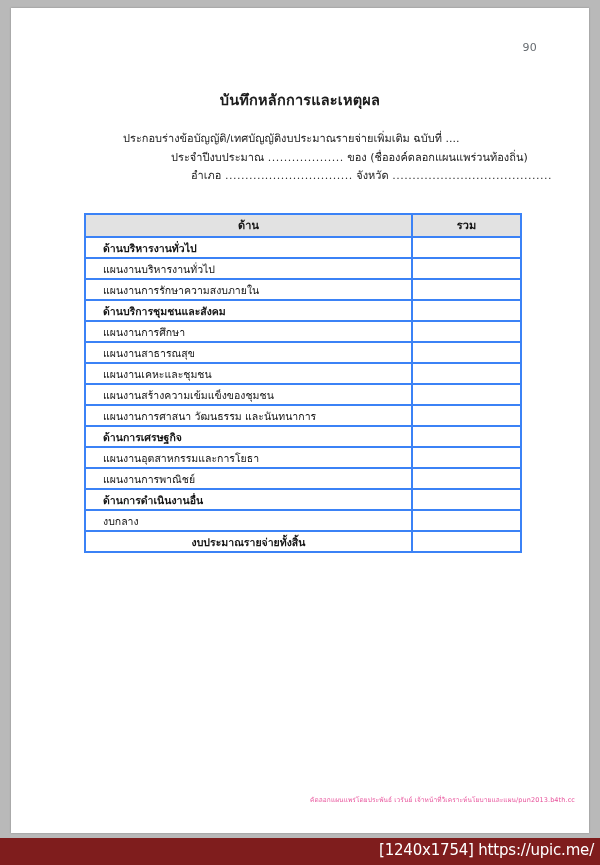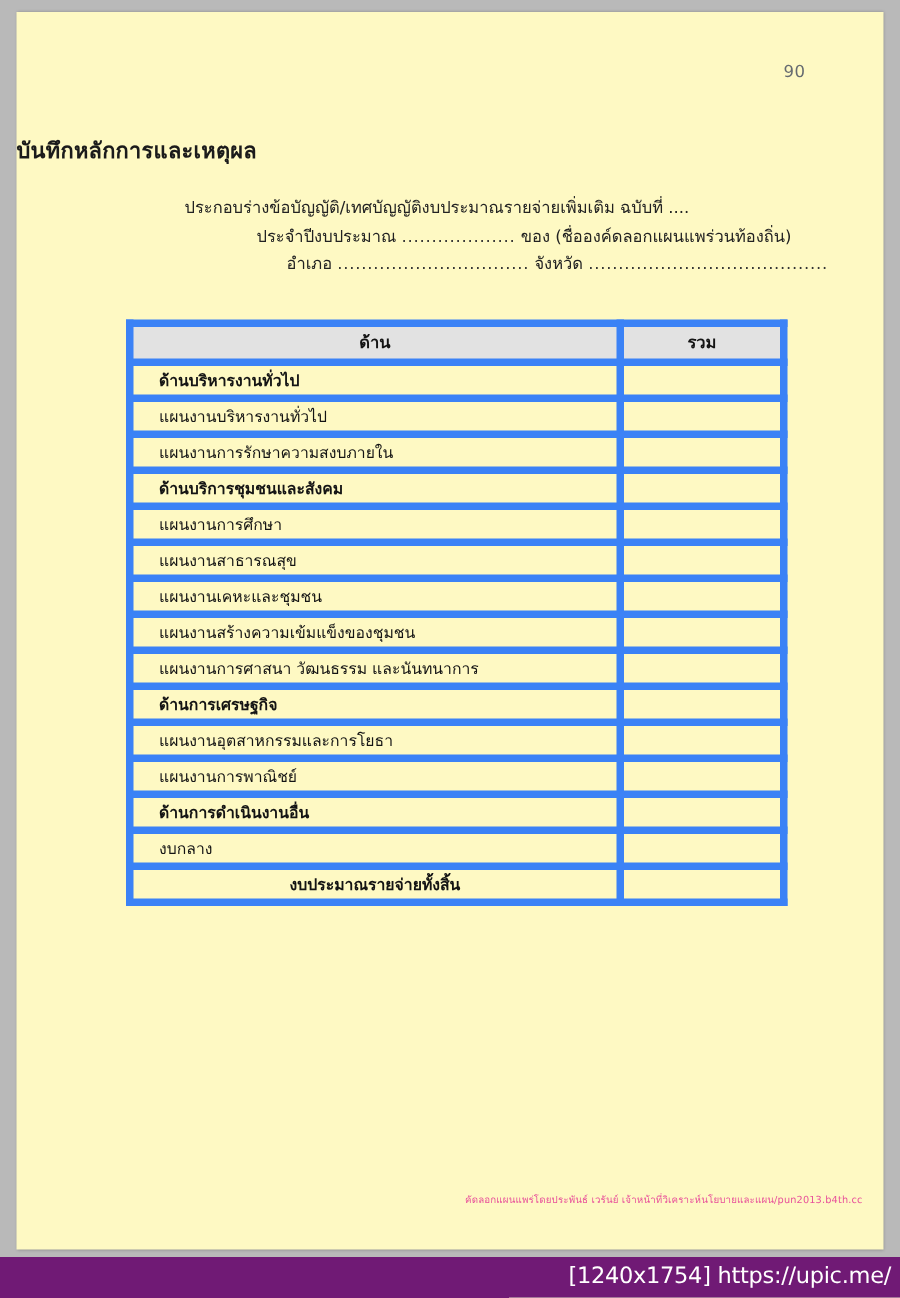--- a/index.html
+++ b/index.html
@@ -14,39 +14,40 @@
     overflow: hidden;
     position: relative;
   }
 
   .page {
     position: absolute;
     left: 11px;
     top: 8px;
     width: 578px;
     height: 825px;
-    background: #fef9c3;
+    background: #ffffff;
     box-shadow: 0 0 2px rgba(0,0,0,0.25);
     overflow: hidden;
   }
 
   .page-number {
     position: absolute;
     right: 52px;
     top: 33px;
     font-size: 11px;
     color: #666b70;
     letter-spacing: 0.3px;
   }
 
   .doc-title {
     position: absolute;
     left: 0;
     right: 0;
     top: 80px;
+    text-align: center;
     font-size: 14.5px;
     font-weight: bold;
     color: #1b1b1b;
     letter-spacing: 0.2px;
   }
 
   .intro {
     position: absolute;
     left: 0;
     right: 0;
@@ -73,21 +74,21 @@
   }
   table.budget {
     border-collapse: collapse;
     width: 100%;
     table-layout: fixed;
     font-size: 10.5px;
     color: #141414;
   }
   table.budget th,
   table.budget td {
-    border: 5px solid #3b82f6;
+    border: 2px solid #3b82f6;
     height: 19px;
     padding: 0 17px;
     vertical-align: middle;
     line-height: 14px;
   }
   table.budget th {
     background: #e2e2e2;
     font-weight: bold;
     text-align: center;
     font-size: 11px;
@@ -122,21 +123,21 @@
     letter-spacing: 0.1px;
   }
 
   
   .watermark {
     position: absolute;
     left: 0;
     bottom: 0;
     width: 600px;
     height: 27px;
-    background: #701a75;
+    background: #7f1d1d;
   }
   .watermark-text {
     position: absolute;
     right: 6px;
     top: 3px;
     color: #ffffff;
     font-size: 15px;
     font-family: "DejaVu Sans", "Liberation Sans", sans-serif;
     letter-spacing: -0.2px;
     white-space: nowrap;

